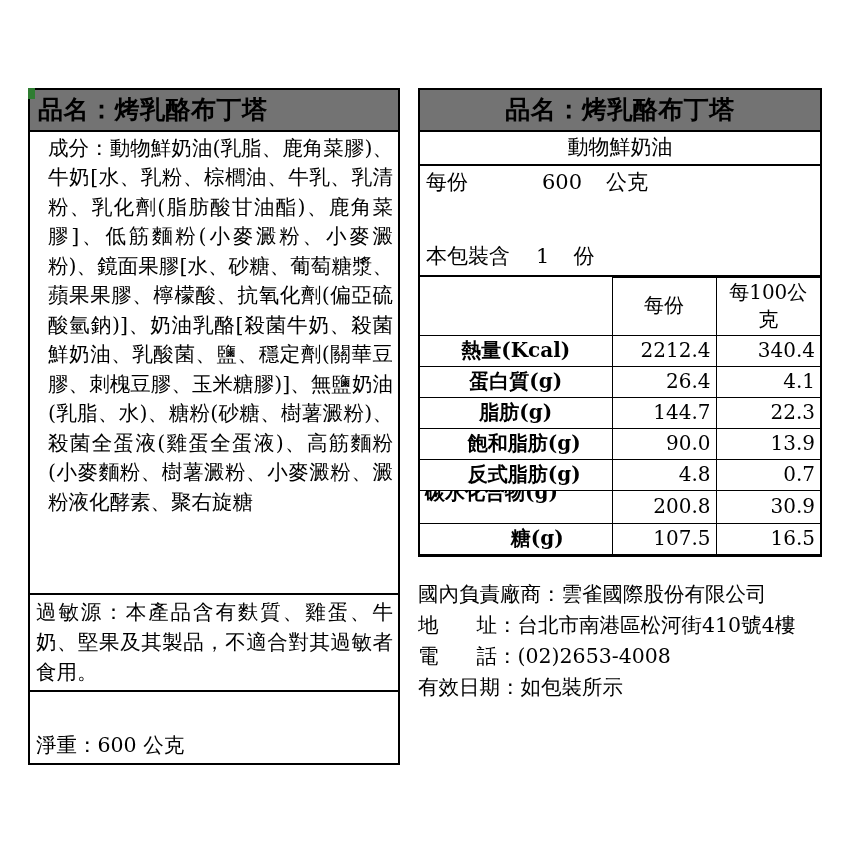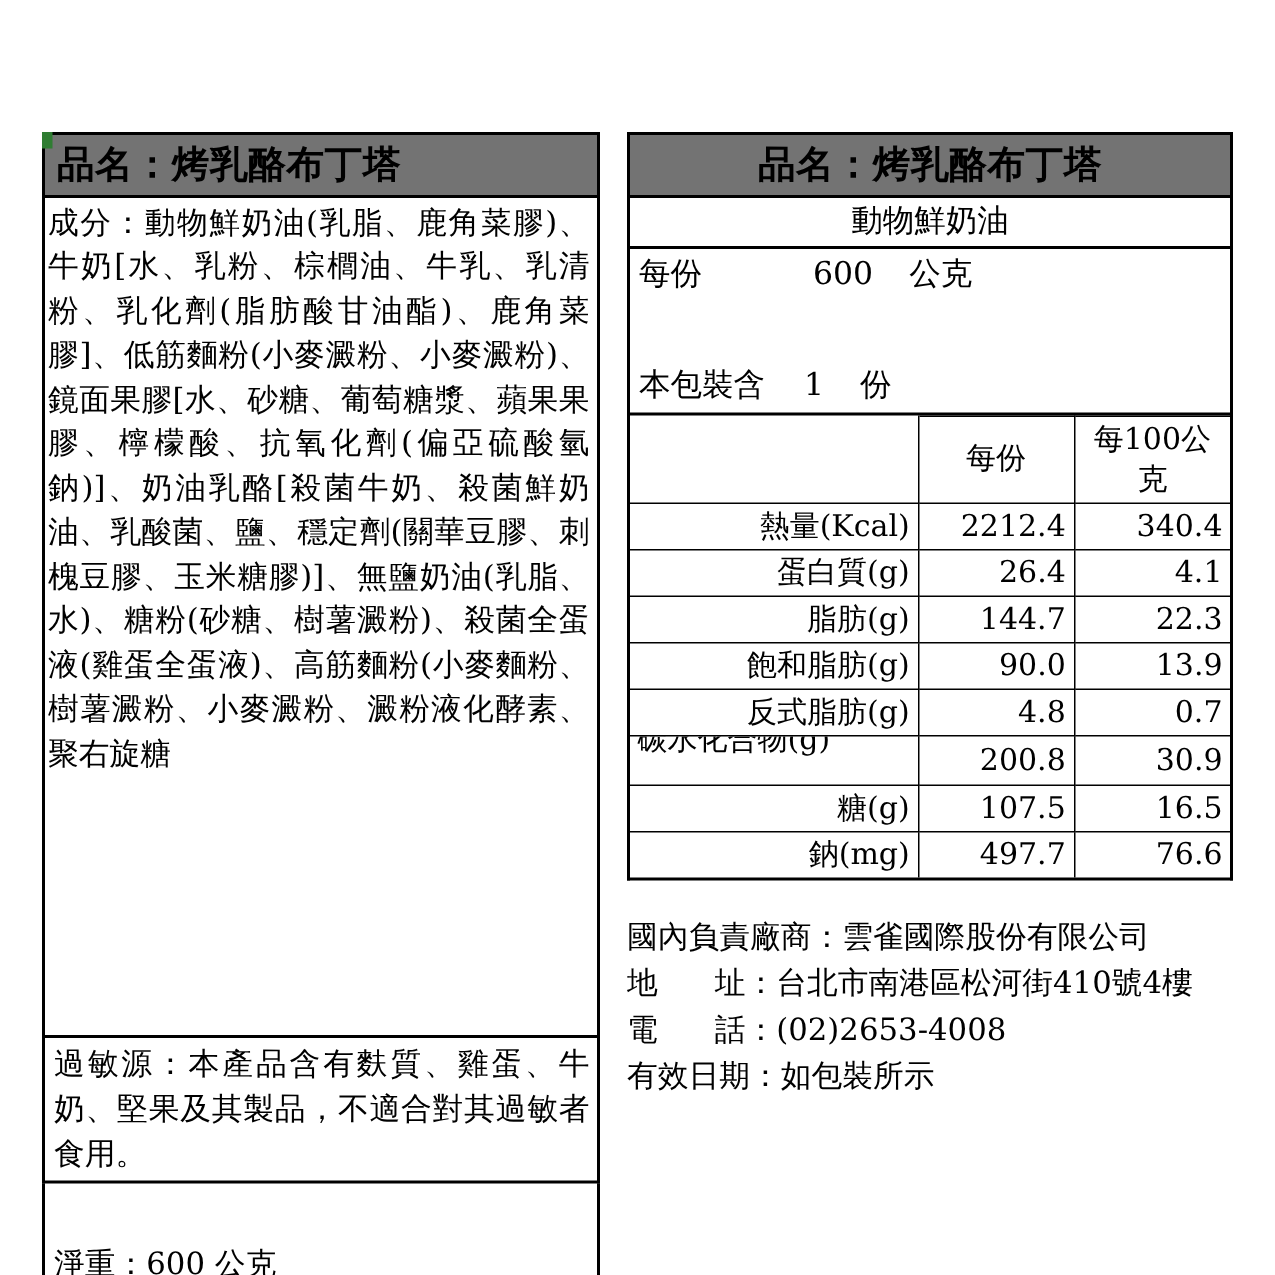--- a/index.html
+++ b/index.html
@@ -52,22 +52,22 @@
   }
   .title-right {
     text-align: center;
   }
 
   
   .ingredients-box {
     border: 2px solid #000;
     border-top: none;
     box-sizing: border-box;
-    padding: 2px 5px 0 2px;
-    height: 560px;
+    padding: 2px 5px 0 18px;
+    height: 463px;
     overflow: hidden;
   }
   .ingredients-text {
     font-size: 20.5px;
     line-height: 1.44;
     text-align: justify;
     word-break: break-all;
     letter-spacing: 0px;
   }
   .allergen-box {
@@ -131,21 +131,21 @@
   table.nutri th, table.nutri td {
     border: 1.5px solid #000;
     padding: 1px 5px 2px 5px;
     line-height: 1.35;
     box-sizing: border-box;
   }
   table.nutri th {
     font-weight: normal;
     text-align: center;
   }
-  table.nutri .c-name { text-align: right; border-left: none; }
+  table.nutri .c-name { text-align: center; border-left: none; font-weight: bold; }
   table.nutri .c-val  { text-align: right; }
   table.nutri .c-last { border-right: none; text-align: right; }
   table.nutri tr.first-row th:first-child { border-left: none; border-top: none; }
   table.nutri tr.first-row th:last-child  { border-right: none; }
   .indent1 { padding-left: 22px !important; }
   .indent2 { padding-left: 48px !important; }
   .clip-row .c-name {
     position: relative;
     overflow: hidden;
     height: 33px;
@@ -281,25 +281,20 @@
               <td class="c-val">200.8</td>
               <td class="c-last">30.9</td>
             </tr>
 
             <tr>
               <td class="c-name indent2">糖(g)</td>
               <td class="c-val">107.5</td>
               <td class="c-last">16.5</td>
             </tr>
 
-            <tr>
-              <td class="c-name" style="border-bottom:none">鈉(mg)</td>
-              <td class="c-val" style="border-bottom:none">497.7</td>
-              <td class="c-last" style="border-bottom:none">76.6</td>
-            </tr>
           </tbody>
         </table>
       </div>
 
       <div class="company-box">
         <div class="line">
           <span>國內負責廠商：</span><span>雲雀國際股份有限公司</span>
         </div>
         <div class="line">
           <span>地</span><span class="gapc-1"></span><span>址：</span><span>台北市南港區松河街410號4樓</span>

